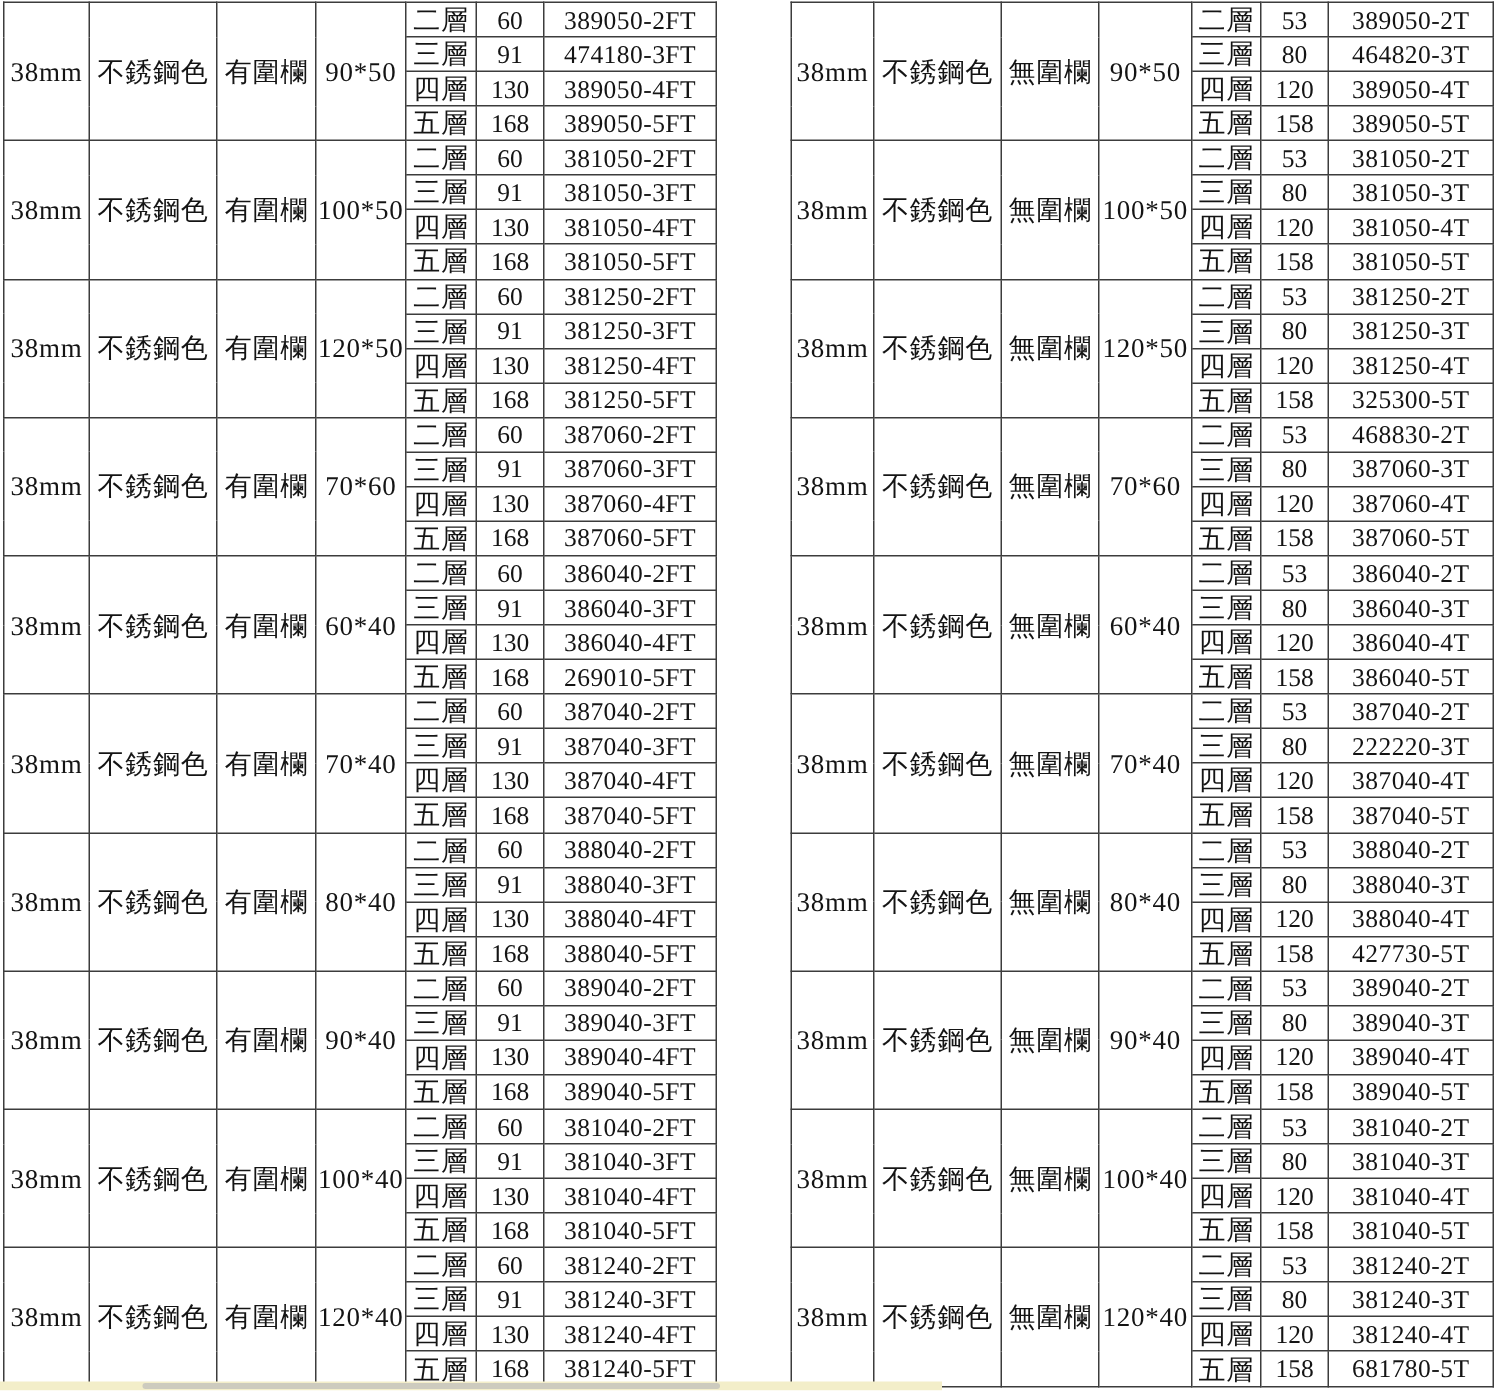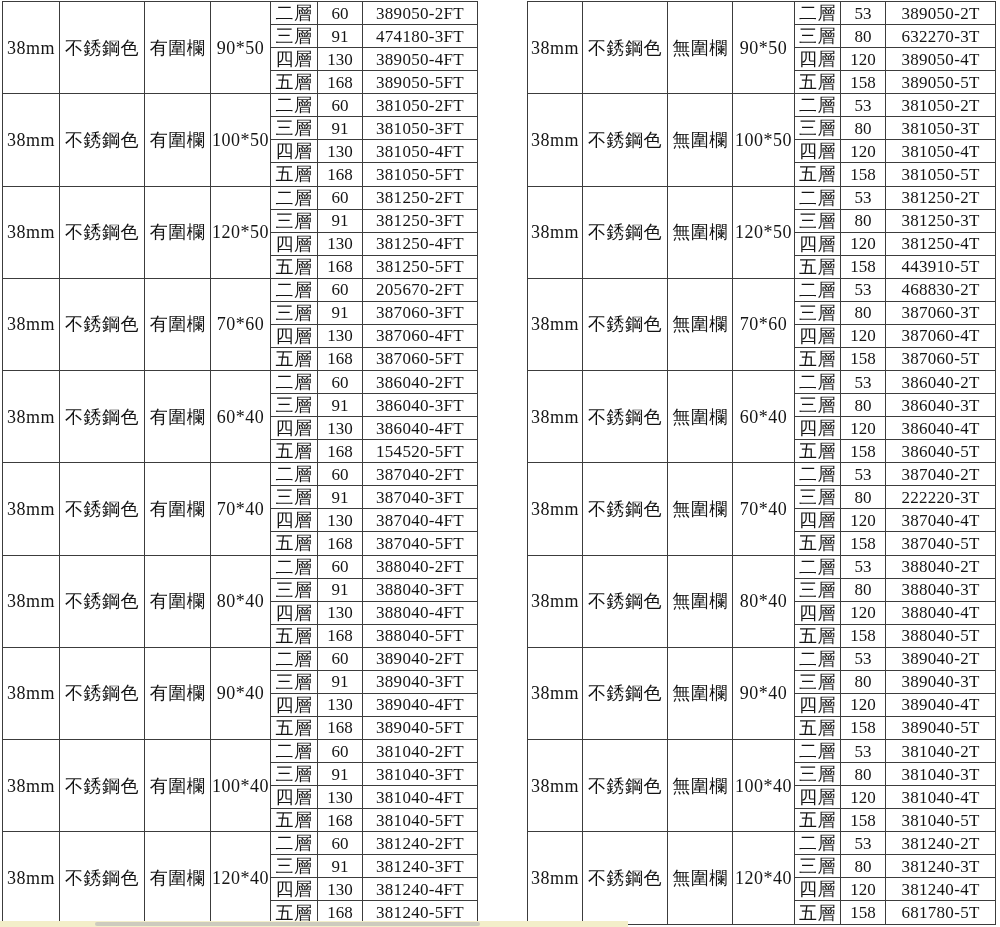--- a/index.html
+++ b/index.html
@@ -137,21 +137,21 @@
           <td class="num">168</td>
           <td class="code">381250-5FT</td>
         </tr>
         <tr>
           <td rowspan="4" class="cjk merged">38mm</td>
           <td rowspan="4" class="cjk merged">不銹鋼色</td>
           <td rowspan="4" class="cjk merged">有圍欄</td>
           <td rowspan="4" class="cjk merged">70*60</td>
           <td class="cjk">二層</td>
           <td class="num">60</td>
-          <td class="code">205670-2FT</td>
+          <td class="code">387060-2FT</td>
         </tr>
         <tr>
           <td class="cjk">三層</td>
           <td class="num">91</td>
           <td class="code">387060-3FT</td>
         </tr>
         <tr>
           <td class="cjk">四層</td>
           <td class="num">130</td>
           <td class="code">387060-4FT</td>
@@ -176,21 +176,21 @@
           <td class="code">386040-3FT</td>
         </tr>
         <tr>
           <td class="cjk">四層</td>
           <td class="num">130</td>
           <td class="code">386040-4FT</td>
         </tr>
         <tr>
           <td class="cjk">五層</td>
           <td class="num">168</td>
-          <td class="code">154520-5FT</td>
+          <td class="code">269010-5FT</td>
         </tr>
         <tr>
           <td rowspan="4" class="cjk merged">38mm</td>
           <td rowspan="4" class="cjk merged">不銹鋼色</td>
           <td rowspan="4" class="cjk merged">有圍欄</td>
           <td rowspan="4" class="cjk merged">70*40</td>
           <td class="cjk">二層</td>
           <td class="num">60</td>
           <td class="code">387040-2FT</td>
         </tr>
@@ -323,21 +323,21 @@
           <td rowspan="4" class="cjk merged">不銹鋼色</td>
           <td rowspan="4" class="cjk merged">無圍欄</td>
           <td rowspan="4" class="cjk merged">90*50</td>
           <td class="cjk">二層</td>
           <td class="num">53</td>
           <td class="code">389050-2T</td>
         </tr>
         <tr>
           <td class="cjk">三層</td>
           <td class="num">80</td>
-          <td class="code">632270-3T</td>
+          <td class="code">464820-3T</td>
         </tr>
         <tr>
           <td class="cjk">四層</td>
           <td class="num">120</td>
           <td class="code">389050-4T</td>
         </tr>
         <tr>
           <td class="cjk">五層</td>
           <td class="num">158</td>
           <td class="code">389050-5T</td>
@@ -381,21 +381,21 @@
           <td class="code">381250-3T</td>
         </tr>
         <tr>
           <td class="cjk">四層</td>
           <td class="num">120</td>
           <td class="code">381250-4T</td>
         </tr>
         <tr>
           <td class="cjk">五層</td>
           <td class="num">158</td>
-          <td class="code">443910-5T</td>
+          <td class="code">325300-5T</td>
         </tr>
         <tr>
           <td rowspan="4" class="cjk merged">38mm</td>
           <td rowspan="4" class="cjk merged">不銹鋼色</td>
           <td rowspan="4" class="cjk merged">無圍欄</td>
           <td rowspan="4" class="cjk merged">70*60</td>
           <td class="cjk">二層</td>
           <td class="num">53</td>
           <td class="code">468830-2T</td>
         </tr>
@@ -477,21 +477,21 @@
           <td class="code">388040-3T</td>
         </tr>
         <tr>
           <td class="cjk">四層</td>
           <td class="num">120</td>
           <td class="code">388040-4T</td>
         </tr>
         <tr>
           <td class="cjk">五層</td>
           <td class="num">158</td>
-          <td class="code">388040-5T</td>
+          <td class="code">427730-5T</td>
         </tr>
         <tr>
           <td rowspan="4" class="cjk merged">38mm</td>
           <td rowspan="4" class="cjk merged">不銹鋼色</td>
           <td rowspan="4" class="cjk merged">無圍欄</td>
           <td rowspan="4" class="cjk merged">90*40</td>
           <td class="cjk">二層</td>
           <td class="num">53</td>
           <td class="code">389040-2T</td>
         </tr>

